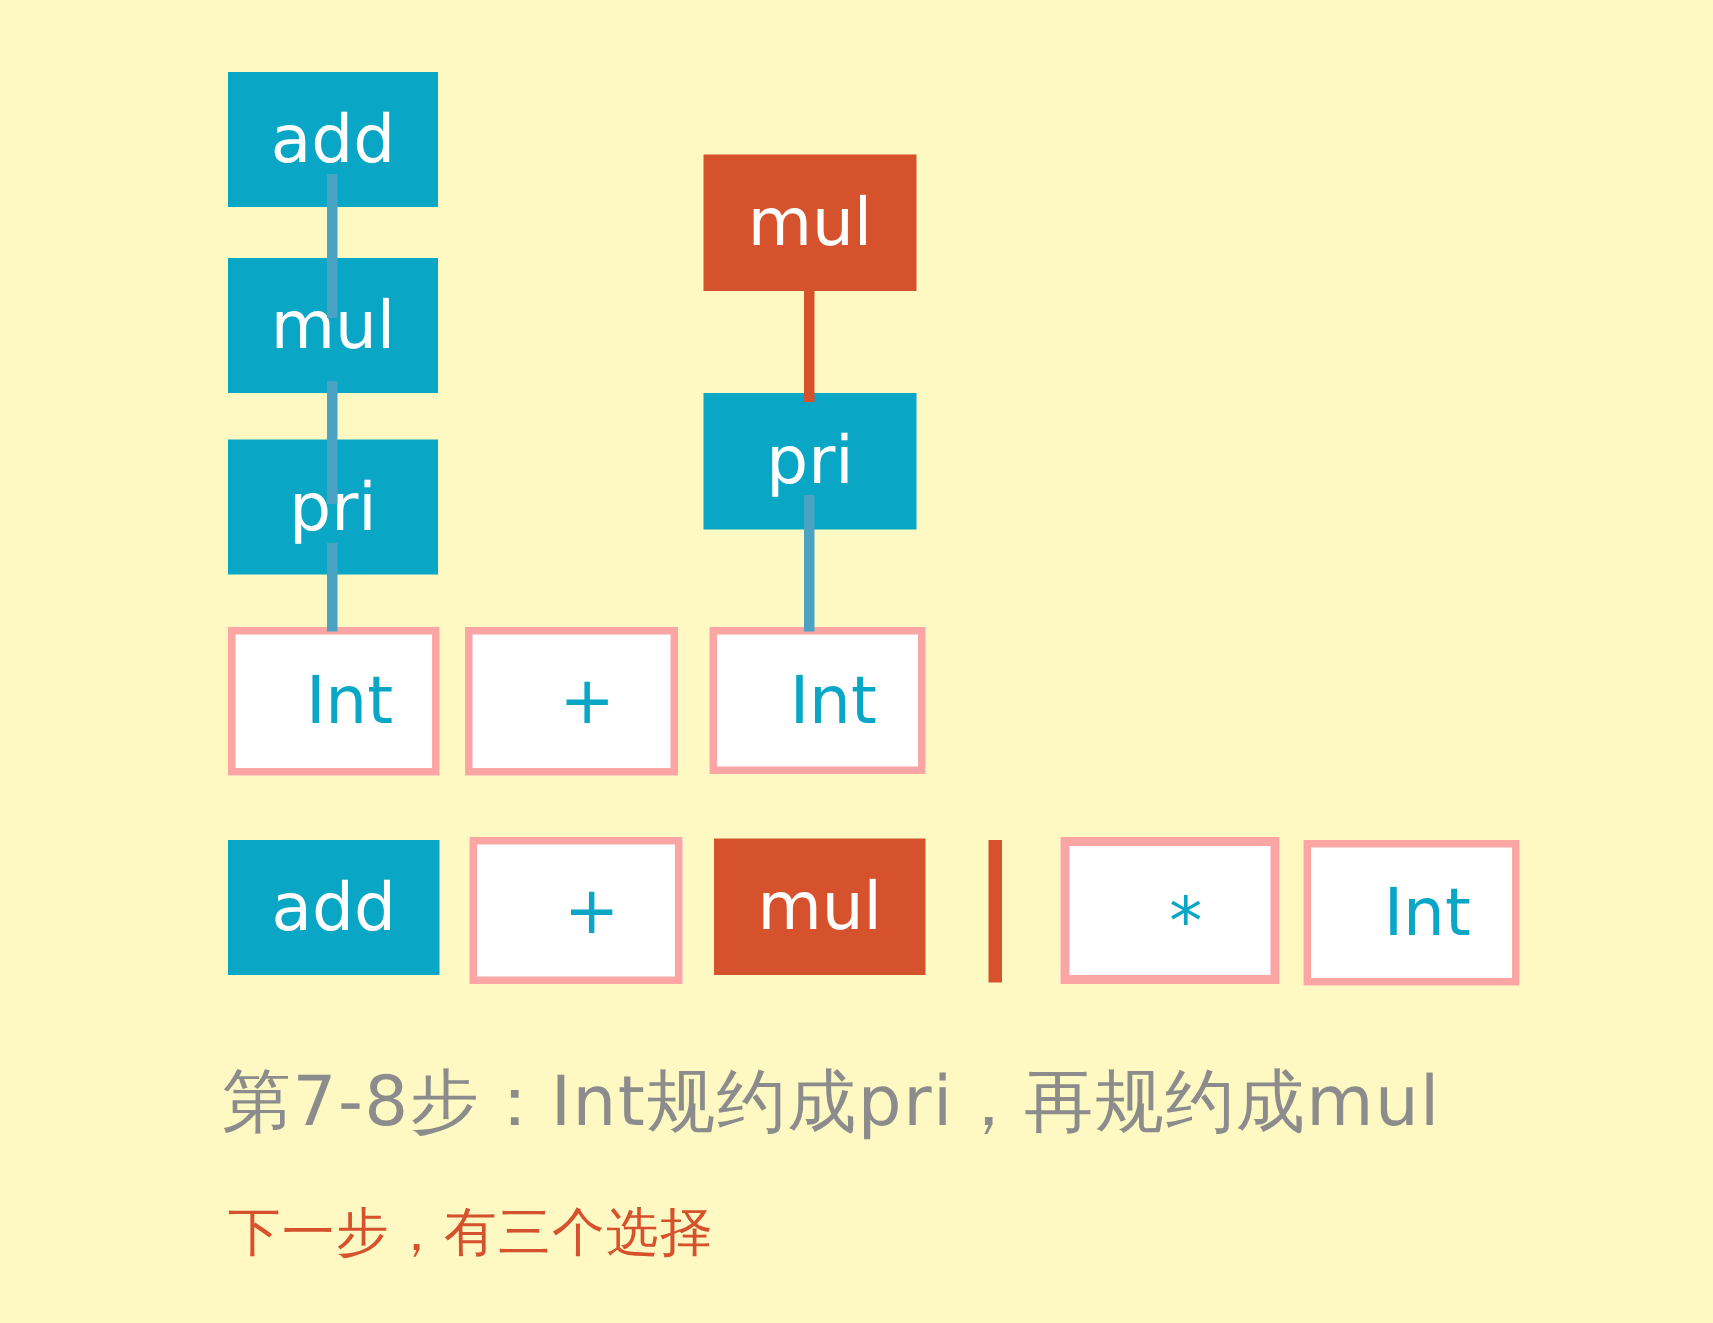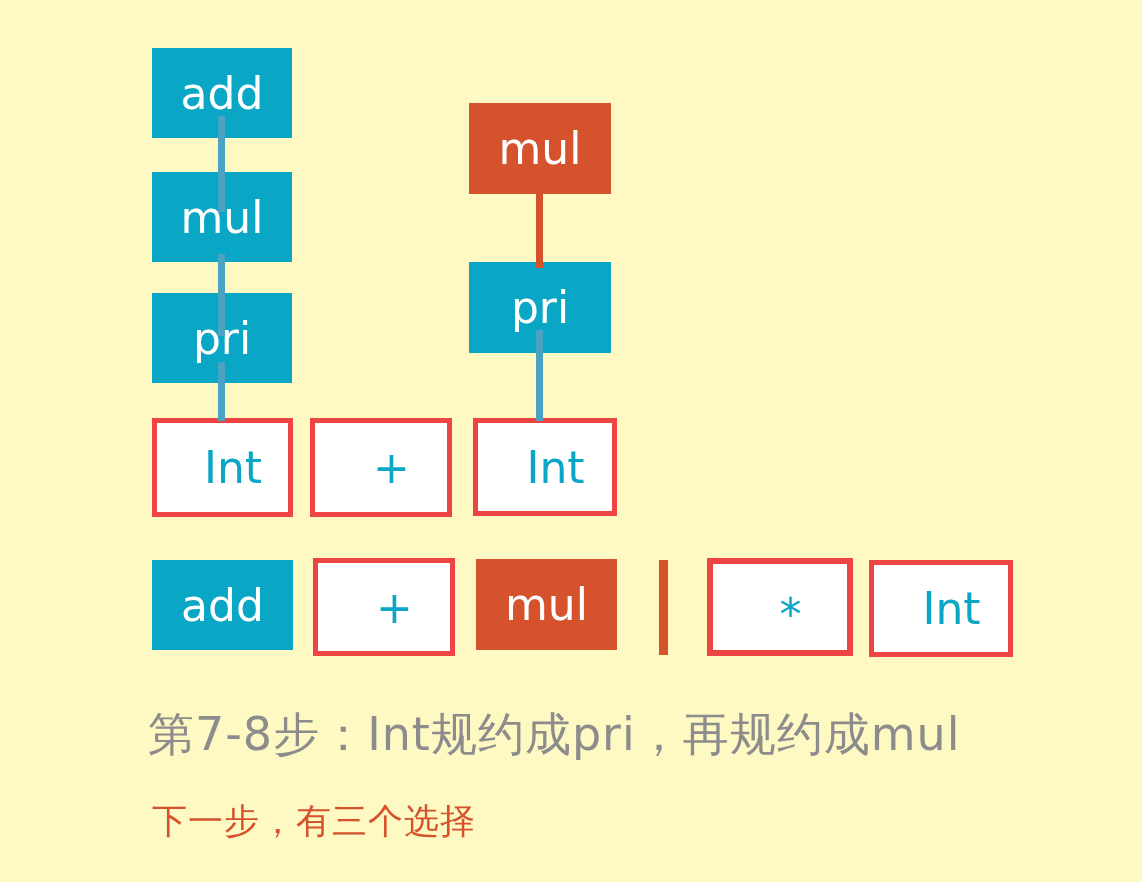--- a/index.html
+++ b/index.html
@@ -21,21 +21,21 @@
     align-items: center;
     justify-content: center;
     font-size: 44px;
     z-index: 2;
     box-sizing: border-box;
   }
   .fill-teal   { background: #0aa6c5; color: #ffffff; }
   .fill-orange { background: #d5522d; color: #ffffff; }
   .outline {
     background: #ffffff;
-    border: 5px solid #ef4444;
+    border: 5px solid #fca5a5;
     color: #0aa6c5;
     padding-left: 21px;
   }
   .outline-thick { border-width: 6px; }
   .edge {
     position: absolute;
     width: 7px;
     z-index: 3;
   }
   .edge-blue   { background: #4aa3c3; }

